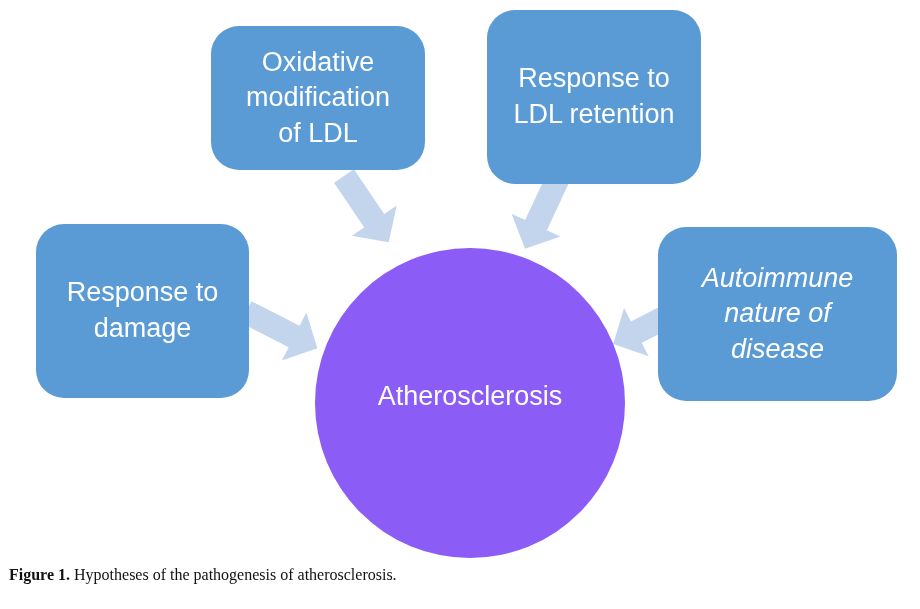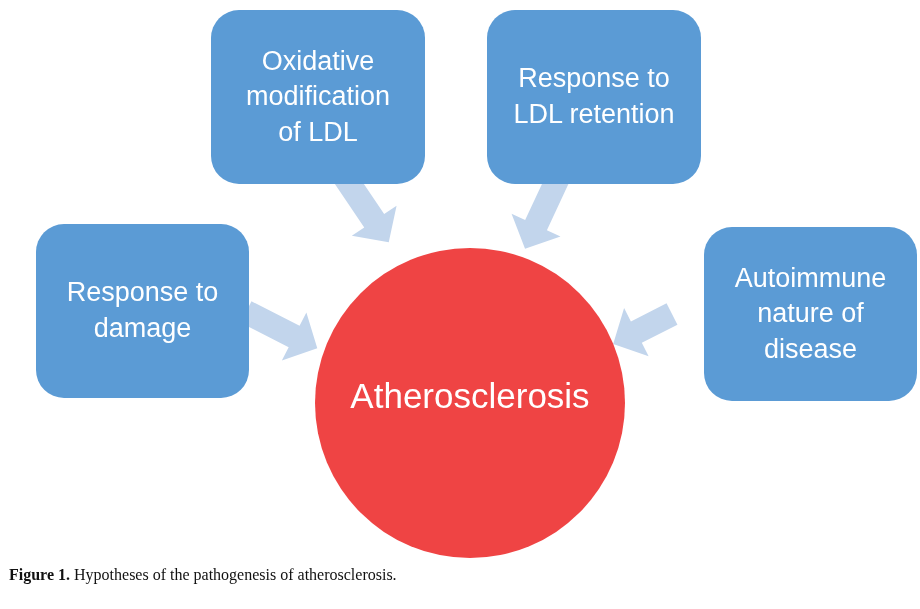--- a/index.html
+++ b/index.html
@@ -32,37 +32,37 @@
     text-align: center;
     color: #ffffff;
     font-size: 27px;
     line-height: 1.32;
     padding: 0 18px;
     box-sizing: border-box;
   }
   .box-label {
     white-space: pre-line;
   }
-  .box-top-left   { left: 211px; top:  10px; width: 214px; height: 174px; }
+  .box-top-left   { left: 211px; top:  26px; width: 214px; height: 144px; }
   .box-top-right  { left: 487px; top:  10px; width: 214px; height: 174px; }
   .box-left       { left:  36px; top: 224px; width: 213px; height: 174px; }
-  .box-right      { left: 704px; top: 227px; width: 213px; height: 174px; }
+  .box-right      { left: 658px; top: 227px; width: 239px; height: 174px; font-style: italic; }
   .circle {
     position: absolute;
     left: 315px;
     top: 248px;
     width: 310px;
     height: 310px;
     border-radius: 50%;
-    background: #ef4444;
+    background: #8b5cf6;
     display: flex;
     align-items: center;
     justify-content: center;
     color: #ffffff;
-    font-size: 35px;
+    font-size: 27px;
   }
   .circle .circle-label {
     position: relative;
     top: -7px;
   }
   .caption {
     position: absolute;
     left: 9px;
     top: 566px;
     font-family: "Liberation Serif", serif;

